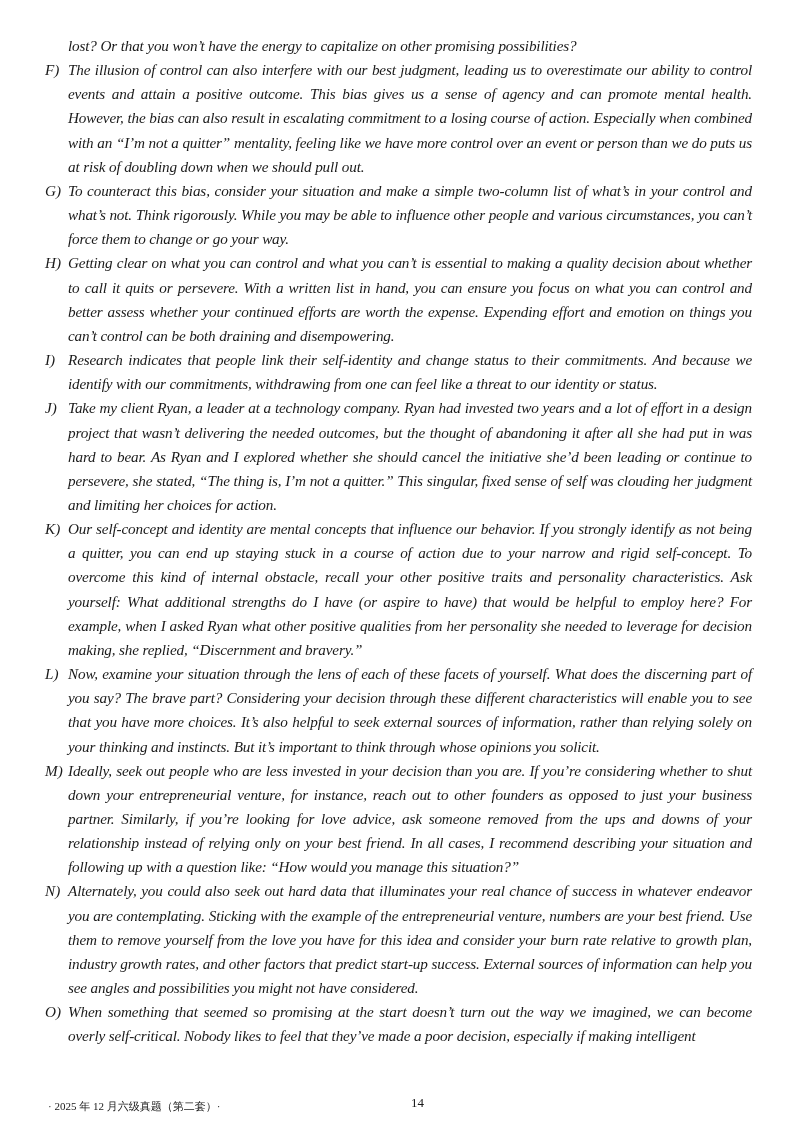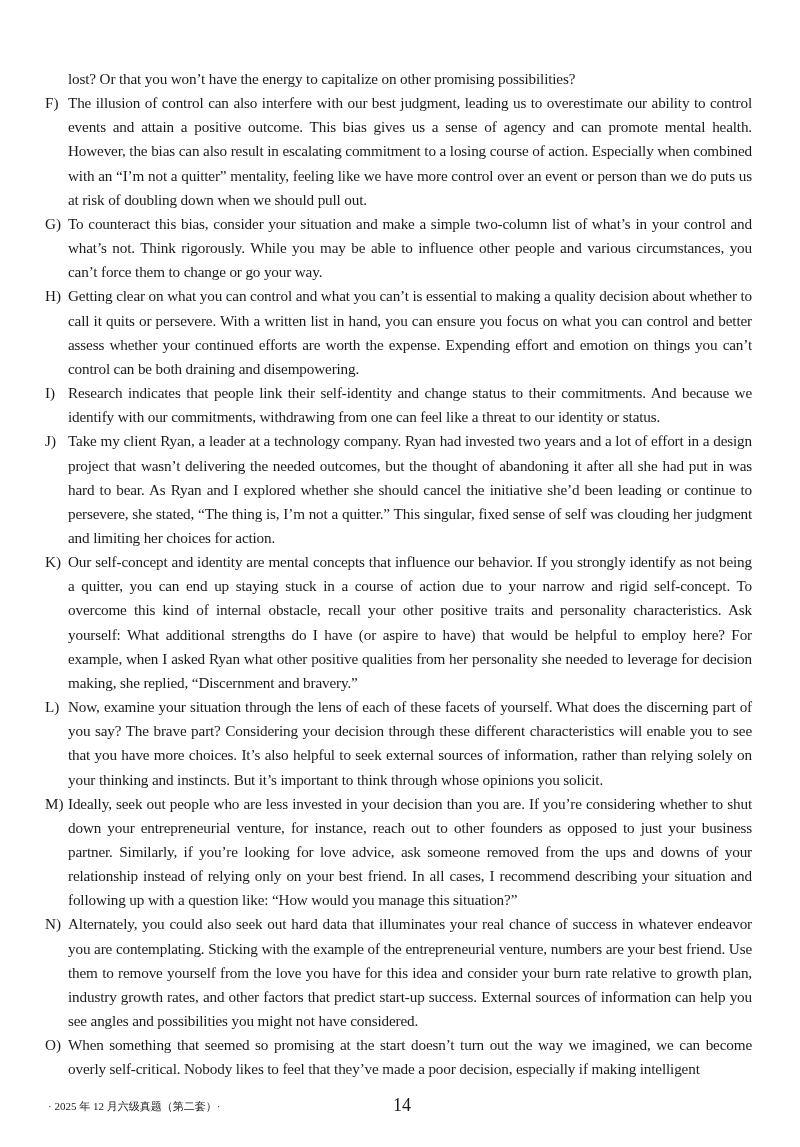--- a/index.html
+++ b/index.html
@@ -10,23 +10,24 @@
   body {
     width: 800px;
     height: 1147px;
     position: relative;
     overflow: hidden;
     font-family: "Liberation Serif", "DejaVu Serif", serif;
     color: #1a1a1a;
   }
   .page {
     position: absolute;
-    top: 67px;
+    top: 34px;
     left: 45px;
     width: 707px;
+    font-style: italic;
   }
   .para {
     display: flex;
     align-items: flex-start;
     font-size: 15.2px;
     line-height: 24.15px;
   }
   .label {
     width: 23px;
     flex: 0 0 23px;
@@ -51,23 +52,23 @@
     color: #1a1a1a;
   }
   .footer-left {
     position: absolute;
     left: 0;
     top: 4px;
     font-size: 11px;
   }
   .footer-page {
     position: absolute;
-    left: 345px;
+    left: 363px;
     top: 0;
-    font-size: 18px;
+    font-size: 13px;
   }
 </style>
 </head>
 <body>
 
 <div class="page">
   <div class="para cont">
     <div class="text">lost? Or that you won’t have the energy to capitalize on other promising possibilities?</div>
   </div>
 

